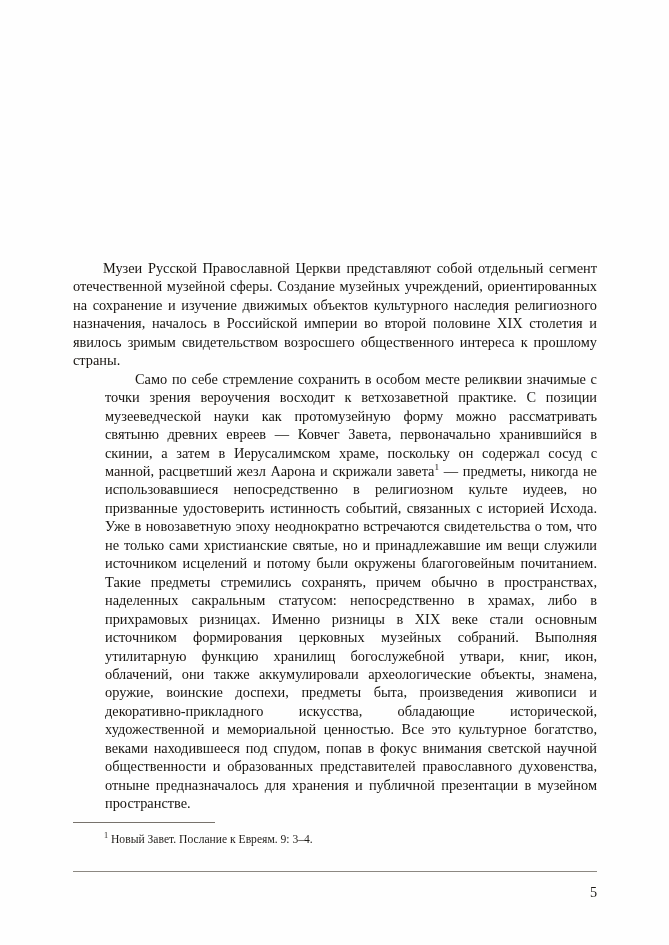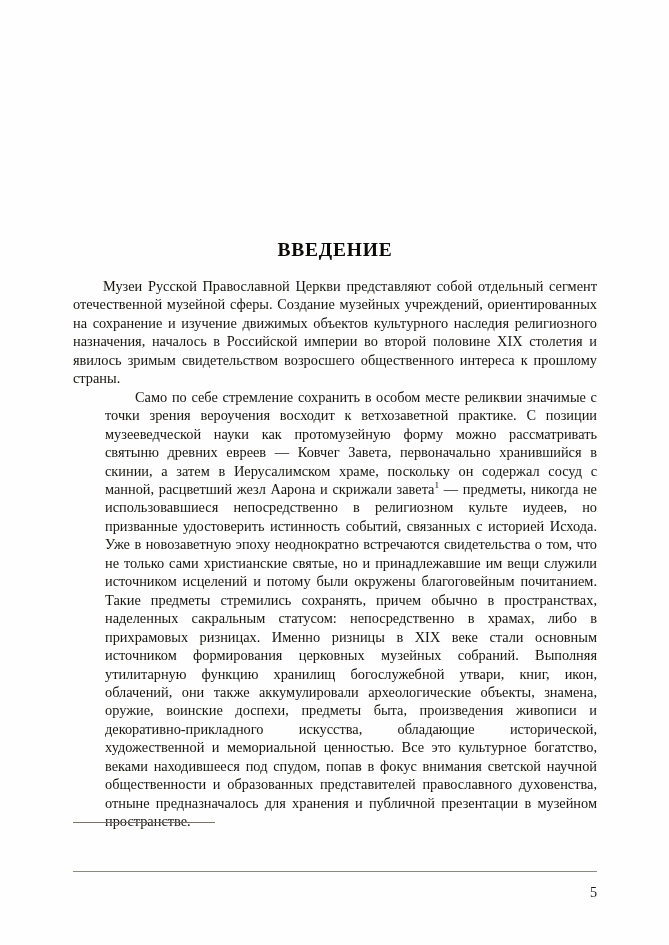--- a/index.html
+++ b/index.html
@@ -37,21 +37,21 @@
     font-weight: bold;
     letter-spacing: 0.8px;
     color: #0c0a08;
     line-height: 1.15;
   }
 
   
   .body-block {
     position: absolute;
     left: 73px;
-    top: 277px;
+    top: 259px;
     width: 524px;
   }
 
   .para {
     margin: 0;
     text-align: justify;
     text-justify: inter-word;
     text-indent: 30px;
     font-size: 14.35px;
     line-height: 18.45px;
@@ -116,30 +116,30 @@
     text-align: right;
     font-size: 14.2px;
     color: #1b1814;
   }
 </style>
 </head>
 <body>
 
 <div class="page">
 
-  <h1 class="chapter-title">ВВЕДЕНИЕ</h1>
 
   <div class="body-block">
 
     <p class="para">Музеи Русской Православной Церкви представляют собой отдельный сегмент отечественной музейной сферы. Создание музейных учреждений, ориентированных на сохранение и изучение движимых объектов культурного наследия религиозного назначения, началось в Российской империи во второй половине XIX столетия и явилось зримым свидетельством возросшего общественного интереса к прошлому страны.</p>
 
     <p class="para"><span>Само по себе стремление сохранить в особом месте реликвии значимые с точки зрения вероучения восходит к ветхозаветной практике. С позиции музееведческой науки как протомузейную форму можно рассматривать святыню древних евреев — Ковчег Завета, первоначально хранившийся в скинии, а затем в Иерусалимском храме, поскольку он содержал сосуд с манной, расцветший жезл Аарона и скрижали завета</span><span class="fn-ref">1</span><span> — предметы, никогда не использовавшиеся непосредственно в религиозном культе иудеев, но призванные удостоверить истинность событий, связанных с историей Исхода. Уже в новозаветную эпоху неоднократно встречаются свидетельства о том, что не только сами христианские святые, но и принадлежавшие им вещи служили источником исцелений и потому были окружены благоговейным почитанием. Такие предметы стремились сохранять, причем обычно в пространствах, наделенных сакральным статусом: непосредственно в храмах, либо в прихрамовых ризницах. Именно ризницы в XIX веке стали основным источником формирования церковных музейных собраний. Выполняя утилитарную функцию хранилищ богослужебной утвари, книг, икон, облачений, они также аккумулировали археологические объекты, знамена, оружие, воинские доспехи, предметы быта, произведения живописи и декоративно-прикладного искусства, обладающие исторической, художественной и мемориальной ценностью. Все это культурное богатство, веками находившееся под спудом, попав в фокус внимания светской научной общественности и образованных представителей православного духовенства, отныне предназначалось для хранения и публичной презентации в музейном пространстве.</span></p>
 
   </div>
 
   <div class="footnote-rule"></div>
 
+  <div class="footnote"><span class="fn-num">1</span>&nbsp;<span>Новый Завет. Послание к Евреям. 9: 3–4.</span></div>
 
   <div class="bottom-rule"></div>
 
   <div class="folio">5</div>
 
 </div>
 
 </body></html>

